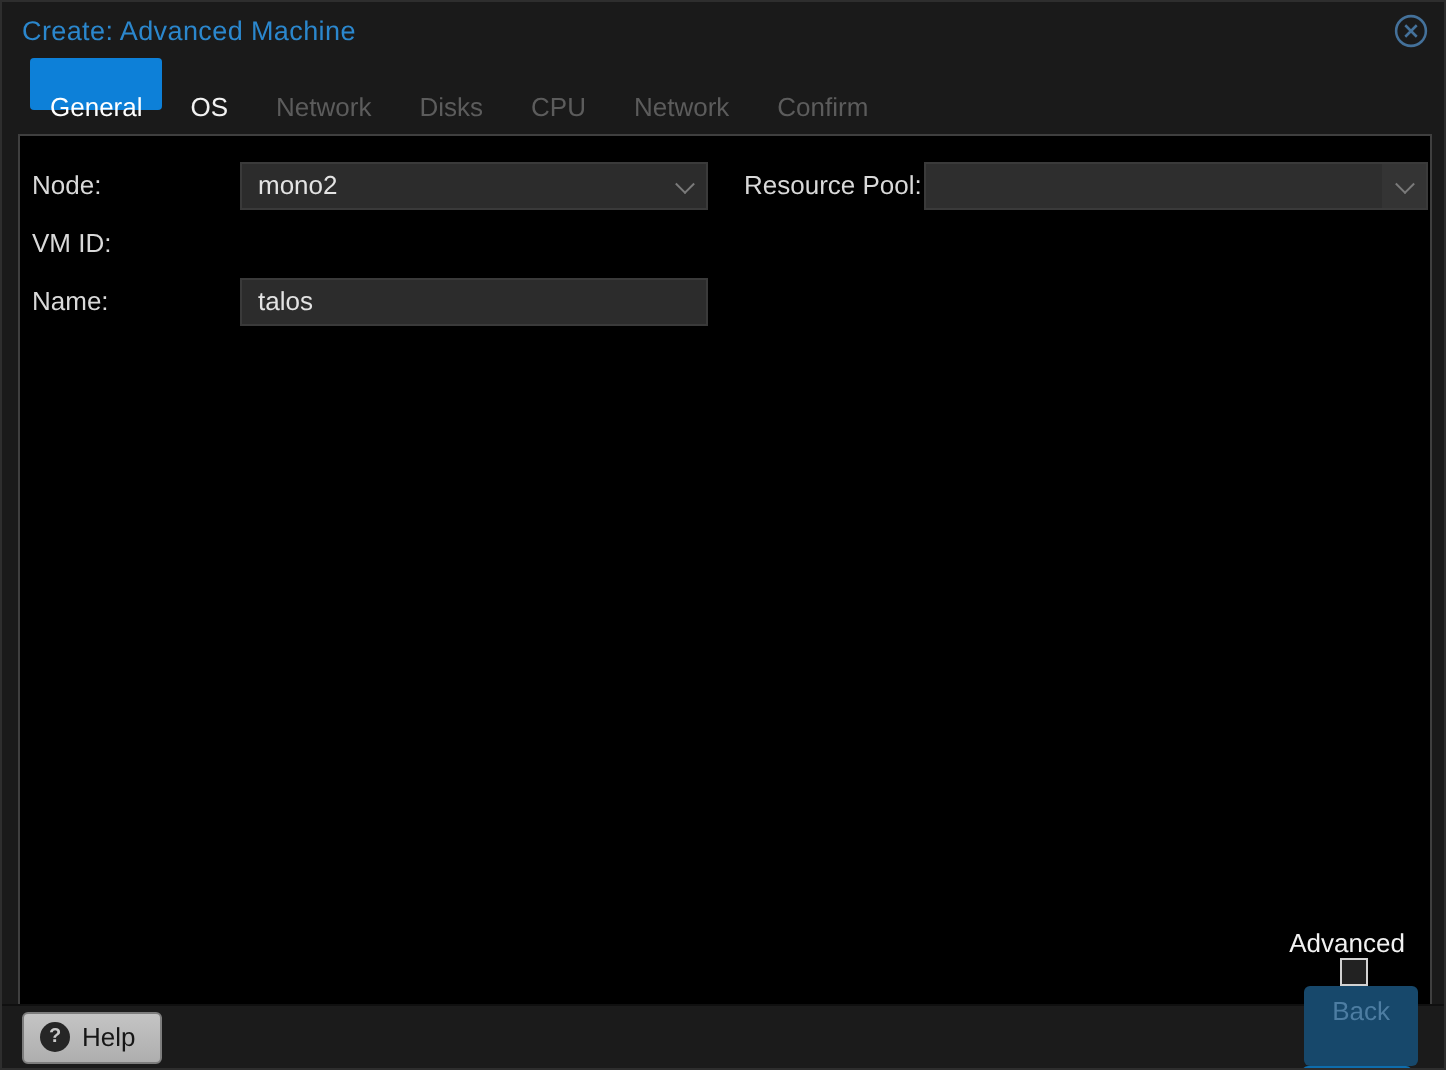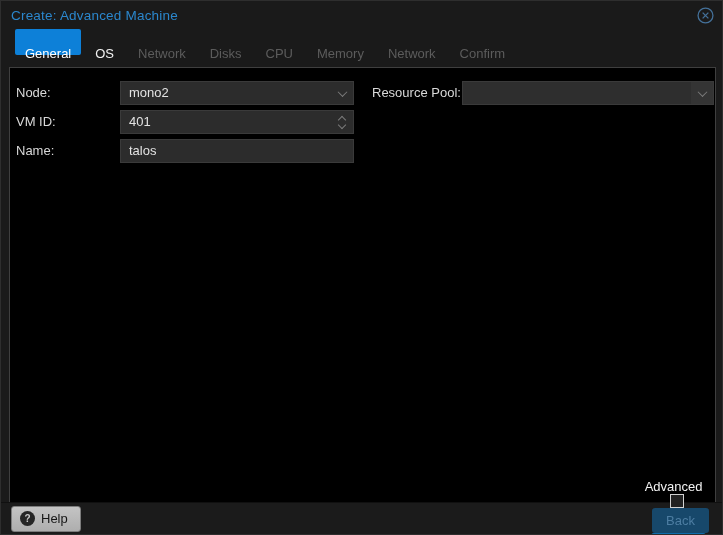--- a/index.html
+++ b/index.html
@@ -140,21 +140,21 @@
   }
   .advanced-label { color: #f2f2f2; }
   .advanced-box {
     width: 14px; height: 14px;
     margin-left: 7px;
     background: #222222;
     border: 1px solid #d2d2d2;
     cursor: pointer;
   }
   .btn {
-    height: 25px; line-height: 25px;
+    height: 40px; line-height: 25px;
     padding: 0 14px;
     border-radius: 3px;
     margin-left: 10px;
     text-align: center;
     font-size: 13px;
   }
   .btn-back { background: var(--back-blue); color: #4d7da2; margin-left: 14px; cursor: default; }
   .btn-next { background: var(--next-blue); color: #bef264; cursor: pointer; }
 </style>
 </head>
@@ -169,46 +169,38 @@
     </svg>
   </span>
 </div>
 
 <div class="tabs">
   <span class="tab active">General</span>
   <span class="tab enabled">OS</span>
   <span class="tab disabled">Network</span>
   <span class="tab disabled">Disks</span>
   <span class="tab disabled">CPU</span>
-  <span class="tab disabled">Memory</span>
   <span class="tab disabled">Network</span>
   <span class="tab disabled">Confirm</span>
 </div>
 
 <div class="panel">
 
   <div class="field-row row-node">
     <span class="field-label">Node:</span>
     <div class="field">
       <span>mono2</span>
       <span class="trigger">
         <span class="chev"></span>
       </span>
     </div>
   </div>
 
   <div class="field-row row-vmid">
     <span class="field-label">VM ID:</span>
-    <div class="field">
-      <span>401</span>
-      <span class="spin">
-        <span class="up"></span>
-        <span class="down"></span>
-      </span>
-    </div>
   </div>
 
   <div class="field-row row-name">
     <span class="field-label">Name:</span>
     <div class="field">
       <span>talos</span>
     </div>
   </div>
 
   <div class="field-row row-pool">

